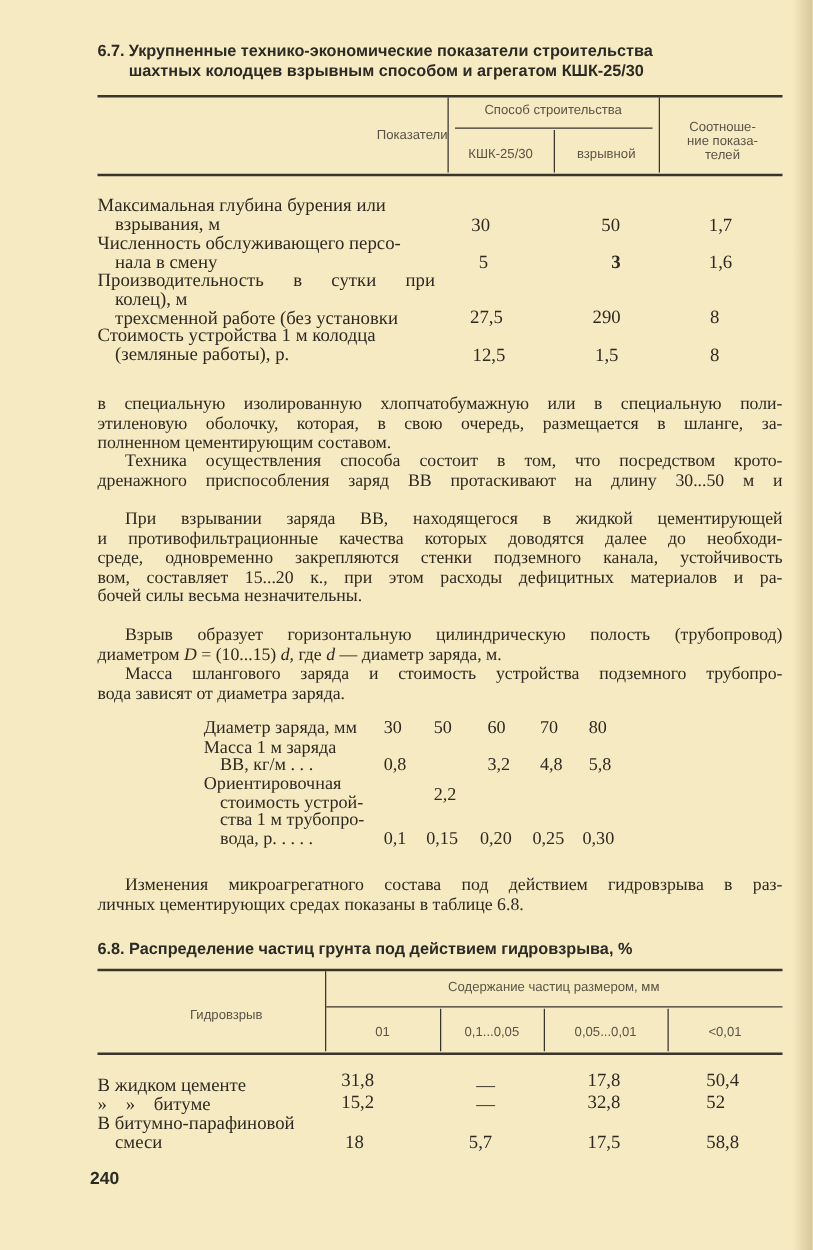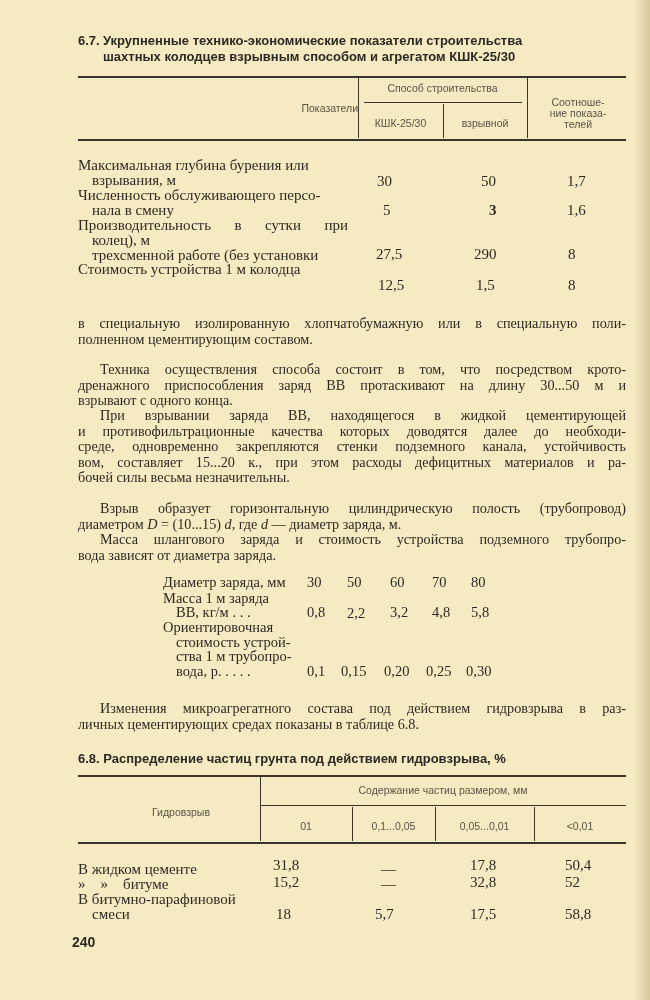--- a/index.html
+++ b/index.html
@@ -98,35 +98,36 @@
     <span style="display:block; text-align-last:justify;">Производительность в сутки при</span>
     <span class="indent">колец), м</span>
     <span class="indent">трехсменной работе (без установки</span>
   </div>
   <div class="cell" style="left:376px; top:246px;">27,5</div>
   <div class="cell" style="left:474px; top:246px;">290</div>
   <div class="cell" style="left:568px; top:246px;">8</div>
 
   <div class="rowlabel" style="left:78px; top:262px; width:270px;">
     <span>Стоимость устройства 1 м колодца</span>
+    <span class="indent">(земляные работы), р.</span>
   </div>
   <div class="cell" style="left:378px; top:277px;">12,5</div>
   <div class="cell" style="left:476px; top:277px;">1,5</div>
   <div class="cell" style="left:568px; top:277px;">8</div>
 </div>
 
 <div class="para" style="top:316px;">
   <span class="line">в специальную изолированную хлопчатобумажную или в специальную поли-</span>
+  <span class="line">этиленовую оболочку, которая, в свою очередь, размещается в шланге, за-</span>
   <span class="line last">полненном цементирующим составом.</span>
 </div>
 
 <div class="para" style="top:362px;">
   <span class="line first">Техника осуществления способа состоит в том, что посредством крото-</span>
   <span class="line">дренажного приспособления заряд ВВ протаскивают на длину 30...50 м и</span>
-  <span class="line last">взрывают с одного конца.</span>
 </div>
 
 <div class="para" style="top:408px;">
   <span class="line first">При взрывании заряда ВВ, находящегося в жидкой цементирующей</span>
   <span class="line">и противофильтрационные качества которых доводятся далее до необходи-</span>
   <span class="line">среде, одновременно закрепляются стенки подземного канала, устойчивость</span>
   <span class="line">вом, составляет 15...20 к., при этом расходы дефицитных материалов и ра-</span>
   <span class="line last">бочей силы весьма незначительны.</span>
 </div>
 
@@ -144,21 +145,21 @@
   <div class="lbl" style="left:163px; top:575px;">Диаметр заряда, мм</div>
   <div class="val" style="left:307px; top:575px;">30</div>
   <div class="val" style="left:347px; top:575px;">50</div>
   <div class="val" style="left:390px; top:575px;">60</div>
   <div class="val" style="left:432px; top:575px;">70</div>
   <div class="val" style="left:471px; top:575px;">80</div>
 
   <div class="lbl" style="left:163px; top:591px;">Масса 1 м заряда</div>
   <div class="lbl" style="left:176px; top:605px;">ВВ, кг/м . . .</div>
   <div class="val" style="left:307px; top:605px;">0,8</div>
-  <div class="val" style="left:347px; top:606px;">2,2</div>
+  <div class="val" style="left:347px; top:629px;">2,2</div>
   <div class="val" style="left:390px; top:605px;">3,2</div>
   <div class="val" style="left:432px; top:605px;">4,8</div>
   <div class="val" style="left:471px; top:605px;">5,8</div>
 
   <div class="lbl" style="left:163px; top:620px;">Ориентировочная</div>
   <div class="lbl" style="left:176px; top:635px;">стоимость устрой-</div>
   <div class="lbl" style="left:176px; top:649px;">ства 1 м трубопро-</div>
   <div class="lbl" style="left:176px; top:664px;">вода, р. . . . .</div>
   <div class="val" style="left:307px; top:664px;">0,1</div>
   <div class="val" style="left:341px; top:664px;">0,15</div>

